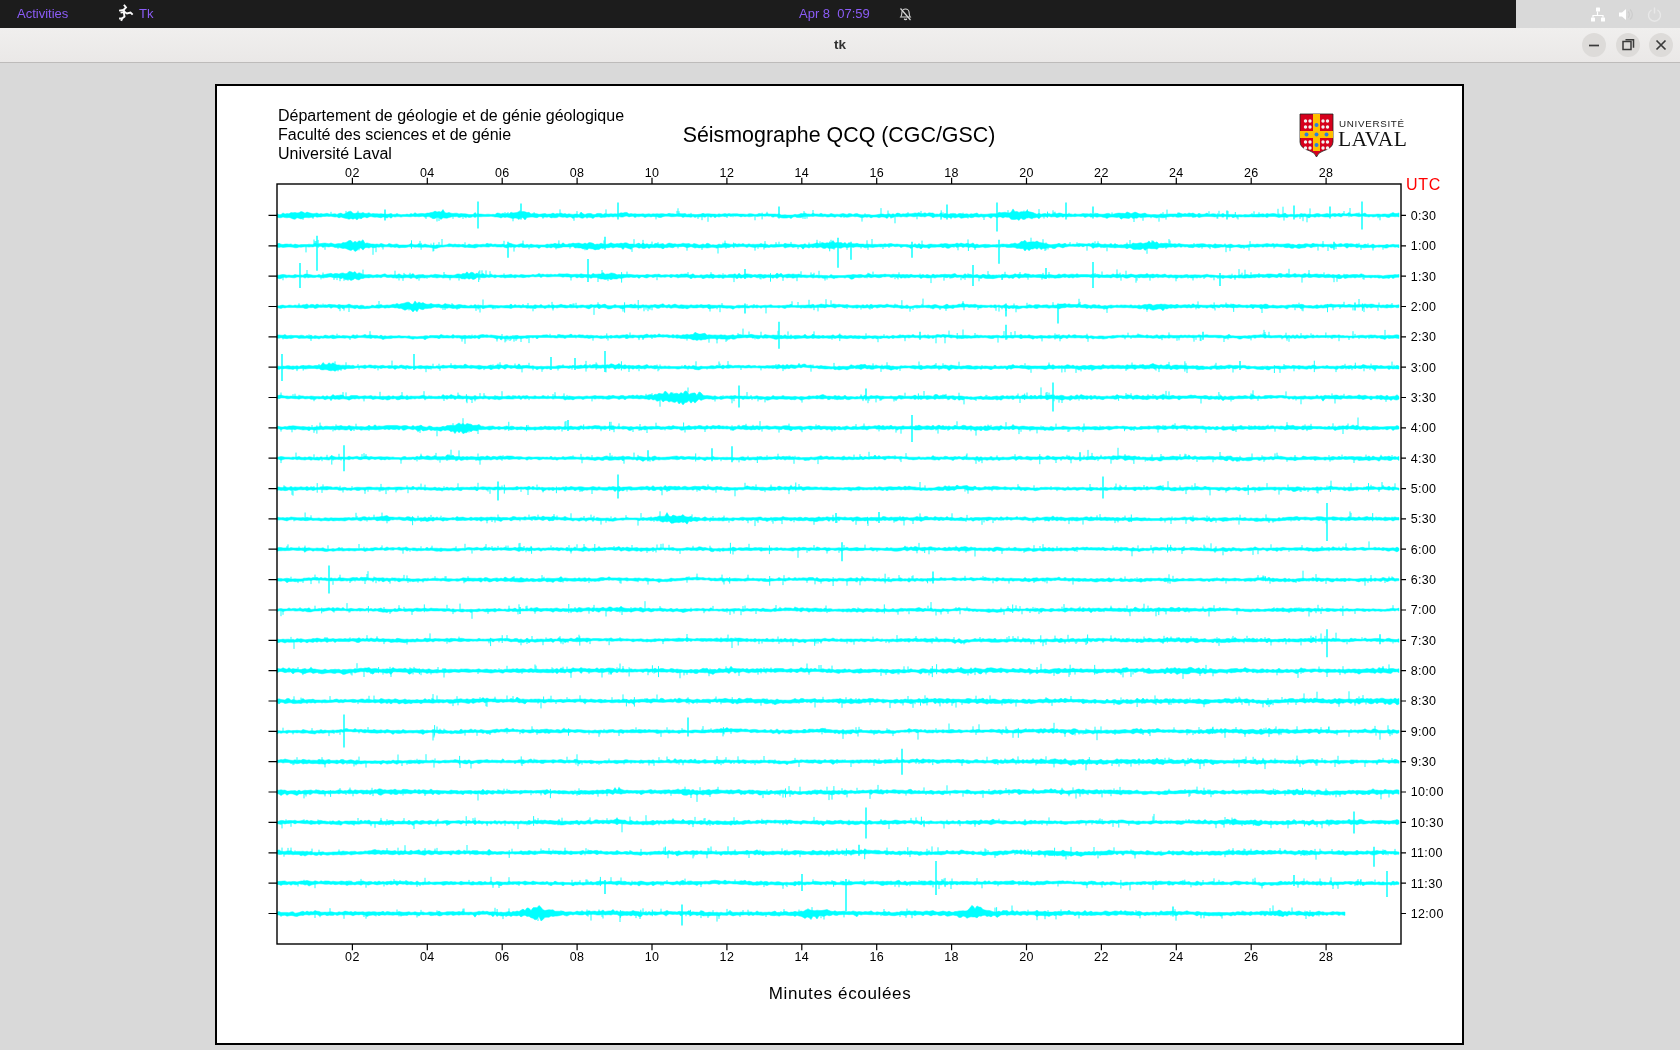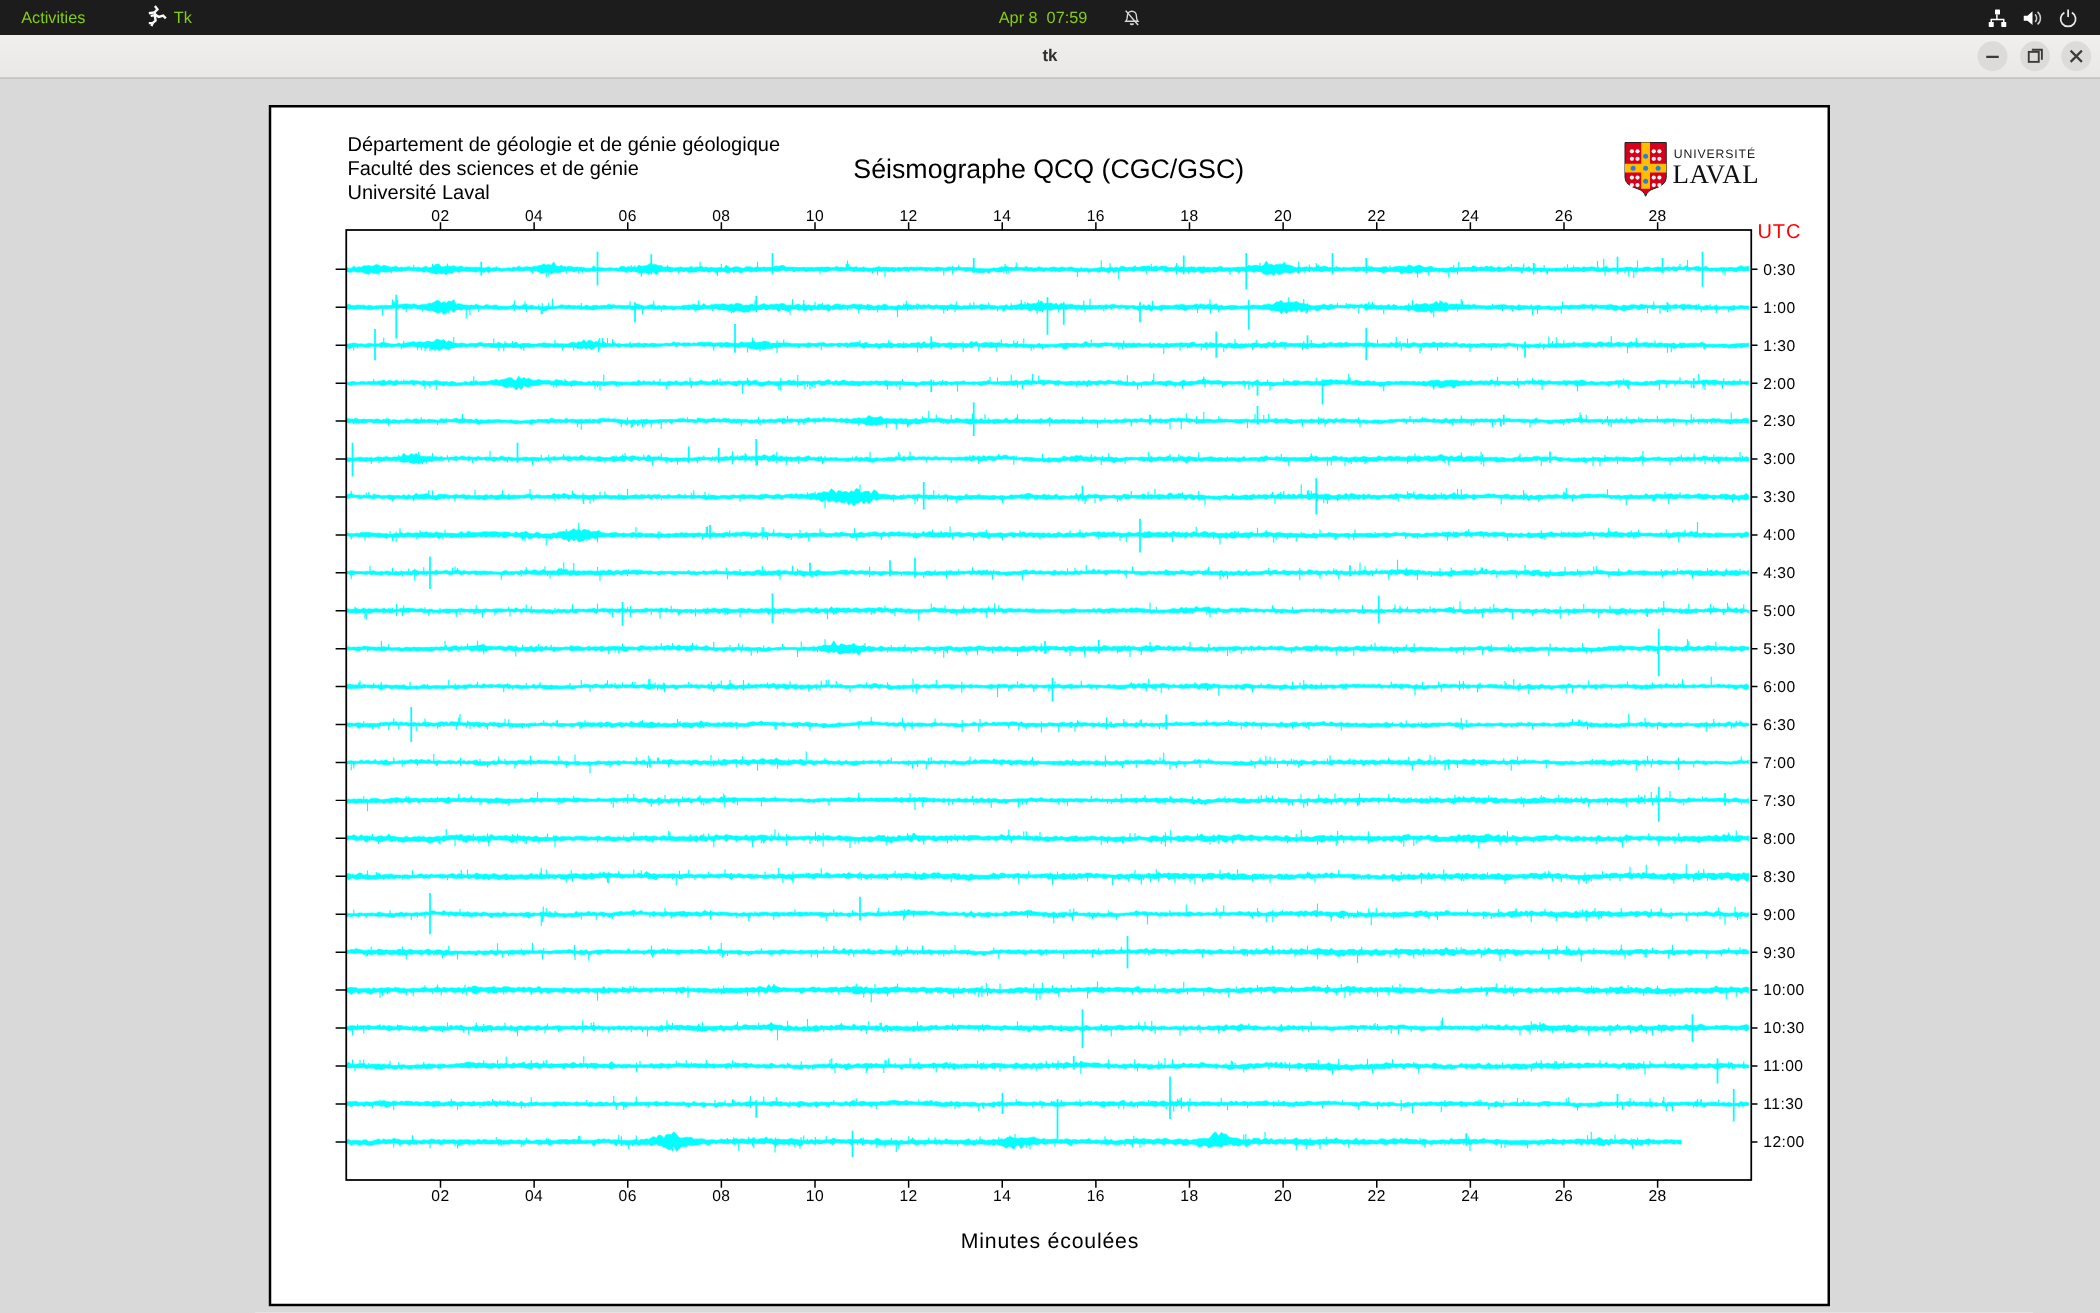--- a/index.html
+++ b/index.html
@@ -1,20 +1,20 @@
 <!DOCTYPE html>
 <html><head><meta charset="utf-8"><title>tk</title>
 <style>
 html,body{margin:0;padding:0;width:1680px;height:1050px;overflow:hidden;background:#d9d9d9;font-family:"Liberation Sans",sans-serif}
 .wbtn{position:absolute;top:5px;width:24px;height:24px;border-radius:12px;background:#dddbd9}
 .wbtn svg{position:absolute;left:0;top:0}
 </style></head>
 <body>
 
-<div style="position:absolute;left:0;top:0;width:1680px;height:28px;background:#1c1c1c;color:#84cc16;font-size:13px">
+<div style="position:absolute;left:0;top:0;width:1516px;height:28px;background:#1c1c1c;color:#8b5cf6;font-size:13px">
 <div style="position:absolute;left:17px;top:0;line-height:28px">Activities</div>
 <svg width="20" height="20" viewBox="0 0 20 20" style="position:absolute;left:116px;top:3px" fill="none" stroke="#fafafa" stroke-width="1.9" stroke-linecap="square">
 <path d="M8.5 2.5 l1.5 2 l-2.5 2.5 l-3.5 0.5"></path>
 <path d="M7.5 7 l1 2 l-3 0.5"></path>
 <path d="M8.5 9 l2.5 1.5 l3.5 -1 l1.5 1.5"></path>
 <path d="M8 10.5 l0.5 3 l-2.5 2 l-0.5 1.5"></path>
 <path d="M6 15.5 l-2 0"></path>
 </svg>
 <div style="position:absolute;left:139px;top:0;line-height:28px">Tk</div>
 <div style="position:absolute;left:799px;top:0;line-height:28px">Apr 8&nbsp;&nbsp;07:59</div>

